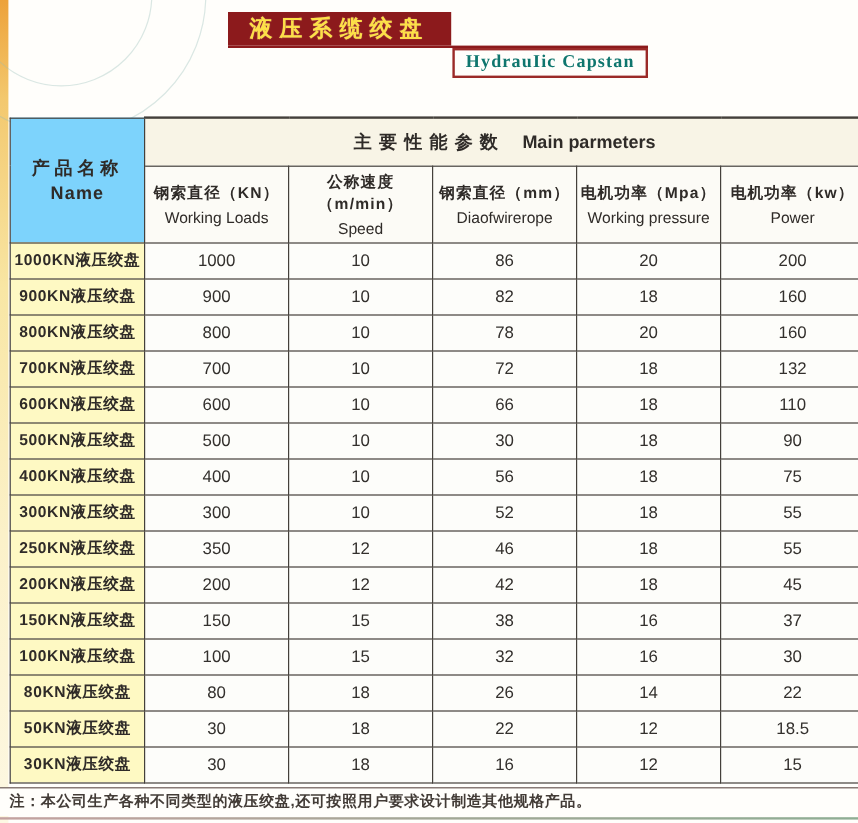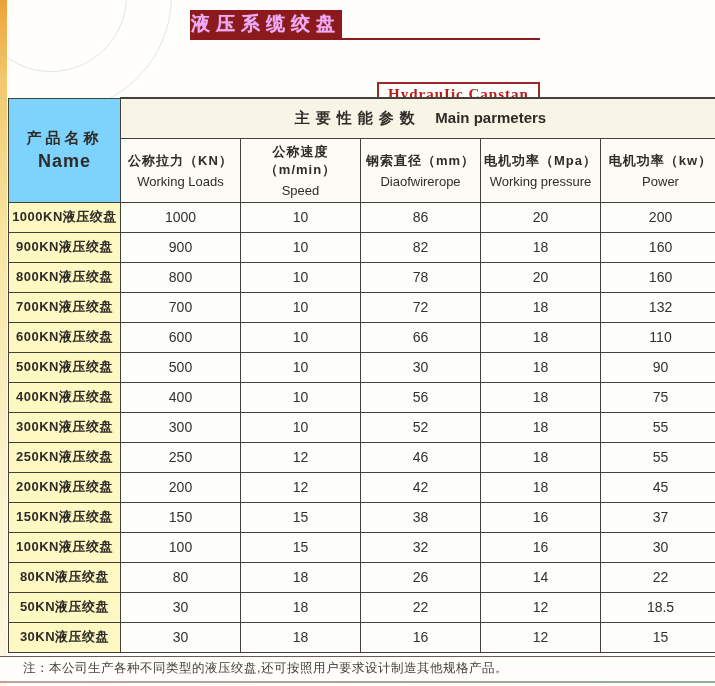--- a/index.html
+++ b/index.html
@@ -17,63 +17,63 @@
   
   .arc{position:absolute;border:1px solid rgba(150,190,183,0.35);border-radius:50%;}
   .arc.a1{width:230px;height:230px;left:-60px;top:-120px;}
   .arc.a2{width:150px;height:150px;left:-25px;top:-80px;}
   .crease{
     position:absolute;left:308px;top:195px;width:1px;height:95px;
     background:rgba(170,160,150,0.35);transform:rotate(-47deg);
   }
   
   .banner{
-    position:absolute;left:190px;top:10px;width:152px;height:28px;
-    background:#8c1a1c;color:#f0abfc;
+    position:absolute;left:190px;top:10px;width:186px;height:28px;
+    background:#8c1a1c;color:#fde047;
     font-weight:bold;font-size:19px;letter-spacing:6px;
     display:flex;align-items:center;justify-content:center;
     text-shadow:0 0 1px rgba(255,255,255,0.4);
   }
   .banner-line{
     position:absolute;left:190px;top:38px;width:350px;height:2px;background:#8c1a1c;
   }
   .en-box{
     position:absolute;left:377px;top:40px;width:159px;height:21px;
-    border:2px solid #9b2a28;color:#b91c1c;background:#fffefb;
+    border:2px solid #9b2a28;color:#0f766e;background:#fffefb;
     font-family:"Liberation Serif","DejaVu Serif",serif;
     font-weight:bold;font-size:15px;letter-spacing:1px;
-    display:flex;align-items:center;justify-content:center;margin-top:42px;
+    display:flex;align-items:center;justify-content:center;
   }
   
   table{
     position:absolute;left:8px;top:97px;width:712px;
     border-collapse:collapse;table-layout:fixed;
   }
   th,td{border:1px solid #44403b;padding:0;text-align:center;vertical-align:middle;}
   thead tr.group-row{height:40px;}
   thead tr.sub-row{height:64px;}
   tbody tr{height:30px;}
   .corner-cell{background:#7dd3fc;width:112px;}
   .corner-cn{font-size:15px;font-weight:bold;letter-spacing:4px;}
-  .corner-en{font-size:18px;margin-top:3px;letter-spacing:1px;}
+  .corner-en{font-size:15px;margin-top:3px;letter-spacing:1px;}
   .group-cell{background:#f8f4e6;border-top:2px solid #44403b;}
   .group-cn{font-size:15px;font-weight:bold;letter-spacing:6px;margin-top:24px;}
   .group-en{font-size:15px;font-weight:bold;letter-spacing:0;margin-left:10px;}
   .sub-cell{background:#fcfbf6;font-size:13px;}
   .sub-cn{font-weight:bold;letter-spacing:1px;}
   .sub-en{margin-top:4px;font-weight:normal;}
   .name-cell{background:#fef9c3;font-weight:bold;font-size:13px;letter-spacing:0.5px;}
   .val-cell{background:#fdfdfa;font-size:14px;color:#33302d;}
   
   .note-bar{
     position:absolute;left:0;top:656px;width:715px;height:24px;
     border-top:1px solid #6b5a55;
     display:flex;align-items:center;
     font-size:12.5px;color:#433c37;letter-spacing:0.5px;
-    padding-left:23px;box-sizing:border-box;background:#fffefb;
+    padding-left:8px;box-sizing:border-box;background:#fffefb;font-weight:bold;
   }
   .bottom-line{
     position:absolute;left:0;top:681px;width:715px;height:2px;
     background:linear-gradient(to right,#c4a2a0,#a3a796,#8fae94);
   }
 </style>
 </head>
 <body>
 
 <div class="edge-strip"></div>
@@ -100,21 +100,21 @@
         <div class="corner-cn">产品名称</div>
         <div class="corner-en">Name</div>
       </th>
       <th class="group-cell" colspan="5">
         <span class="group-cn">主要性能参数</span>
         <span class="group-en">Main parmeters</span>
       </th>
     </tr>
     <tr class="sub-row">
       <th class="sub-cell">
-        <div class="sub-cn">公称拉力（KN）</div>
+        <div class="sub-cn">钢索直径（KN）</div>
         <div class="sub-en">Working Loads</div>
       </th>
       <th class="sub-cell">
         <div class="sub-cn">公称速度（m/min）</div>
         <div class="sub-en">Speed</div>
       </th>
       <th class="sub-cell">
         <div class="sub-cn">钢索直径（mm）</div>
         <div class="sub-en">Diaofwirerope</div>
       </th>
@@ -188,21 +188,21 @@
       <tr>
         <td class="name-cell">300KN液压绞盘</td>
         <td class="val-cell">300</td>
         <td class="val-cell">10</td>
         <td class="val-cell">52</td>
         <td class="val-cell">18</td>
         <td class="val-cell">55</td>
       </tr>
       <tr>
         <td class="name-cell">250KN液压绞盘</td>
-        <td class="val-cell">250</td>
+        <td class="val-cell">350</td>
         <td class="val-cell">12</td>
         <td class="val-cell">46</td>
         <td class="val-cell">18</td>
         <td class="val-cell">55</td>
       </tr>
       <tr>
         <td class="name-cell">200KN液压绞盘</td>
         <td class="val-cell">200</td>
         <td class="val-cell">12</td>
         <td class="val-cell">42</td>

